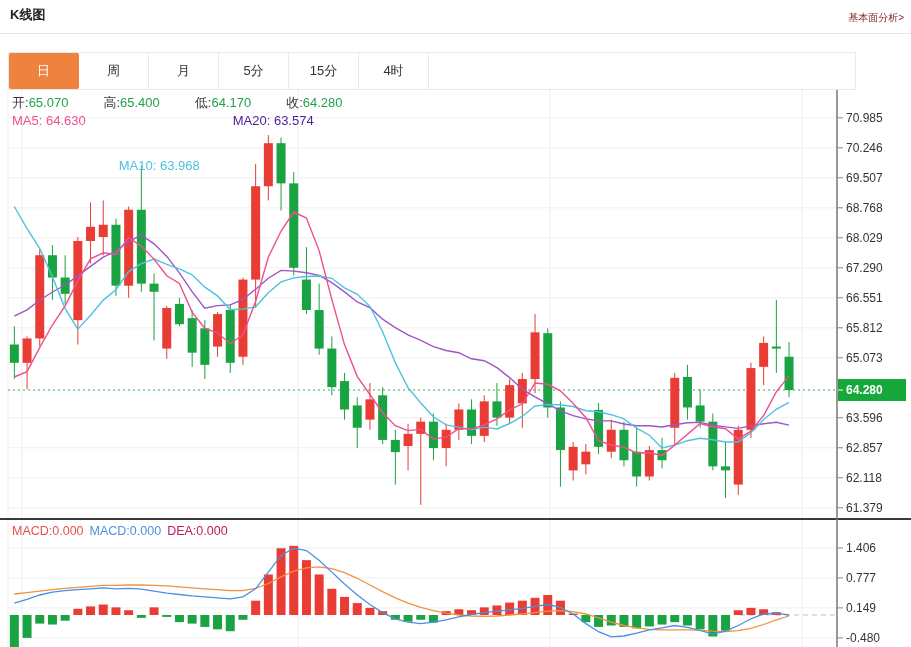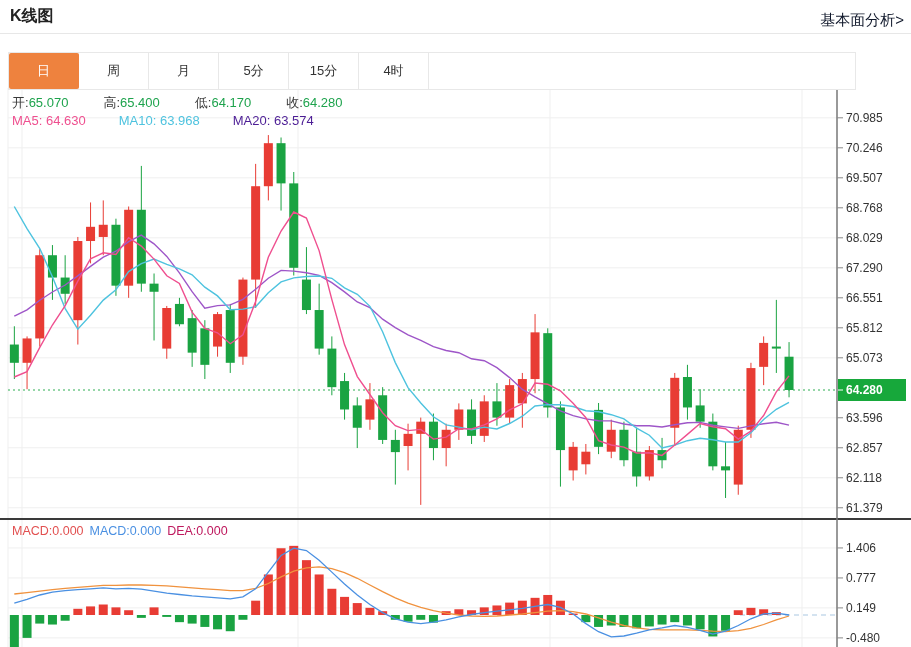--- a/index.html
+++ b/index.html
@@ -1,31 +1,31 @@
 <!DOCTYPE html>
 <html><head>
 <meta charset="utf-8">
 <style>
   html,body{margin:0;padding:0;background:#fff;}
   #app{position:relative;width:911px;height:647px;overflow:hidden;background:#fff;
        font-family:"Liberation Sans",sans-serif;}
-  .title{position:absolute;top:6px;left:10px;font-size:16px;font-weight:bold;color:#222;}
-  .toplink{position:absolute;top:11px;right:7px;font-size:15px;color:#0f172a;cursor:pointer;}
+  .title{position:absolute;top:6px;left:10px;font-size:13px;font-weight:bold;color:#222;}
+  .toplink{position:absolute;top:11px;right:7px;font-size:10px;color:#7f1d1d;cursor:pointer;}
   .hdiv{position:absolute;top:33px;left:0;width:911px;height:1px;background:#e7e7e7;}
   .tabs{position:absolute;top:52px;left:8px;width:848px;height:38px;border:1px solid #e8e8e8;
         display:flex;box-sizing:border-box;background:#fff;z-index:4;}
   .tab{width:70px;height:100%;display:flex;align-items:center;justify-content:center;
        font-size:13px;color:#333;border-right:1px solid #e8e8e8;cursor:pointer;box-sizing:border-box;}
   .tab.active{background:#EE823E;color:#fff;border-radius:2px;border-right-color:#EE823E;}
   .legendrow{position:absolute;display:flex;z-index:3;white-space:nowrap;}
   .quote{top:94px;left:12px;font-size:13px;gap:35px;}
   .quote .lab{color:#3a3a3a;}
   .quote .val{color:#1EA34D;}
   .marow{top:113px;left:12px;font-size:13px;gap:33px;}
-  .ma5{color:#EF4F8F;} .ma10{color:#4EC3DF;} .ma20{color:#4c1d95;}
+  .ma5{color:#EF4F8F;} .ma10{color:#4EC3DF;margin-top:45px;} .ma20{color:#4c1d95;}
   .macdrow{top:524px;left:12px;font-size:12.5px;gap:6px;}
   .macdv{color:#E25050;} .diffv{color:#4A90E2;} .deav{color:#be185d;}
   #chart{position:absolute;top:88px;left:0;z-index:1;}
   svg text{font-family:"Liberation Sans",sans-serif;font-size:12px;fill:#333;}
 </style>
 </head>
 <body>
 
 <div id="app">
   <div class="title">K线图</div>

